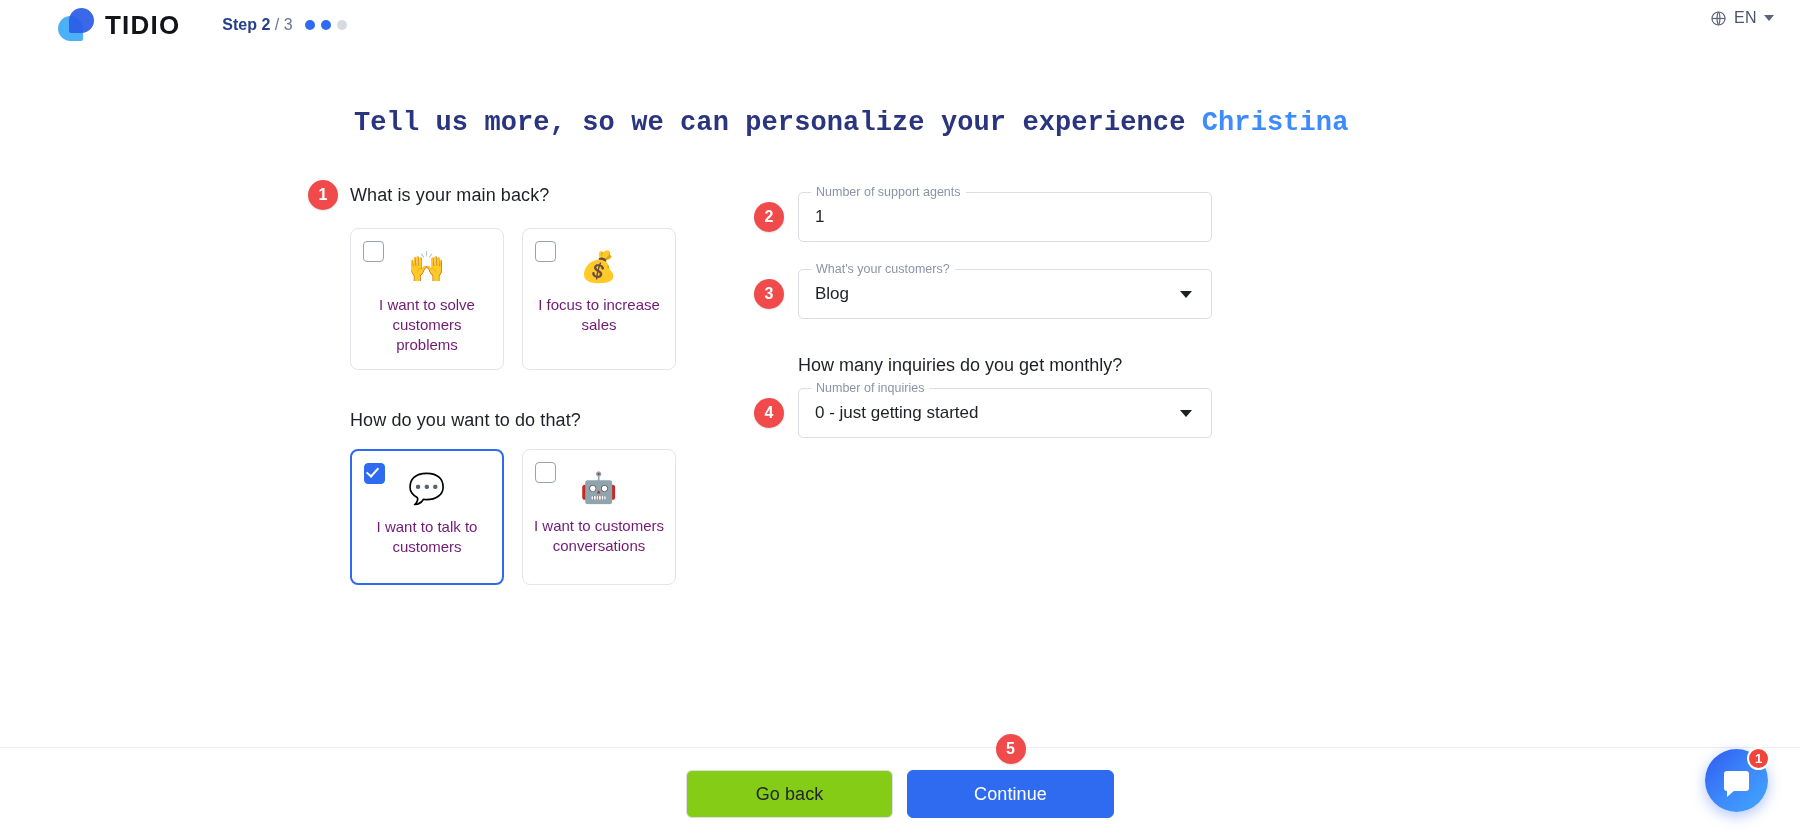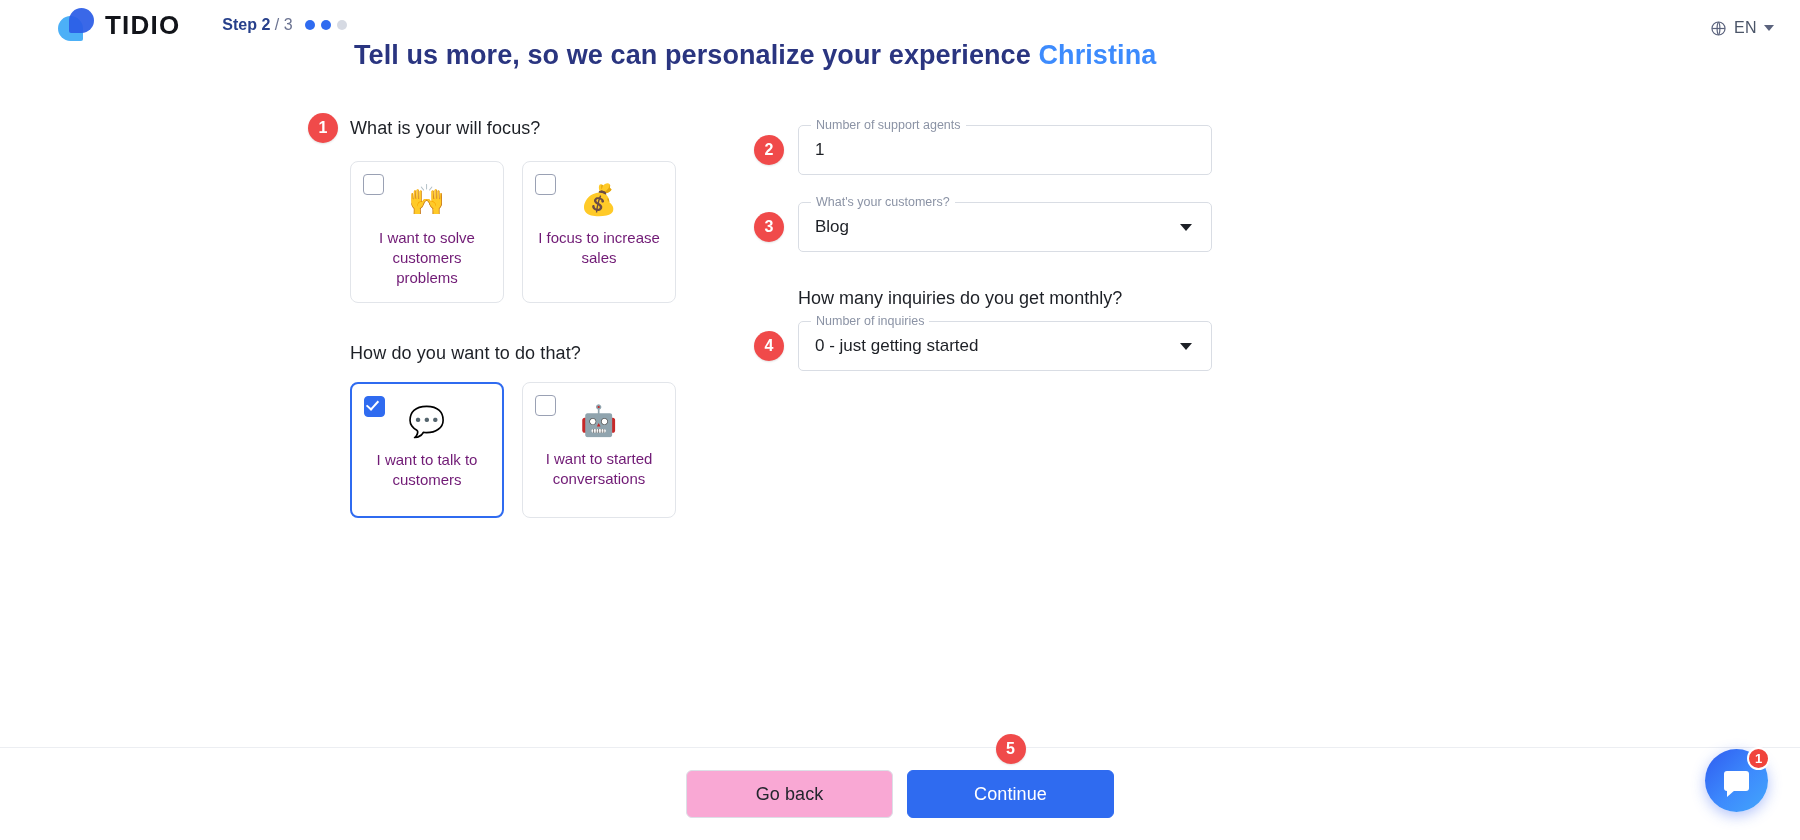--- a/index.html
+++ b/index.html
@@ -79,21 +79,21 @@
   .dots { display: flex; gap: 6px; align-items: center; }
   .dot {
     width: 10px; height: 10px; border-radius: 50%;
     background: #d6dae3;
   }
   .dot.on { background: #2f6bf0; }
 
   .lang {
     position: absolute;
     right: 26px;
-    top: 19px;
+    top: 9px;
     display: flex;
     align-items: center;
     gap: 7px;
     color: #5b6versa;
     color: #5b637d;
     font-size: 16px;
   }
   .globe { width: 17px; height: 17px; display:block; }
   .lang-code { font-size: 16px; color: #4b5568; letter-spacing: .4px; }
   .caret-sm {
@@ -102,24 +102,26 @@
     border-right: 5px solid transparent;
     border-top: 6px solid #5b637d;
   }
 
   
   .main {
     padding: 0 40px;
   }
   .title {
     margin-left: 314px;
+    margin-top: 68px;
     font-size: 27px;
     font-weight: 700;
     color: #2a3580;
     letter-spacing: .1px;
+    font-family: Liberation Mono, monospace;
   }
   .title .name { color: #3d8bfd; }
 
   .columns {
     display: flex;
     margin-top: 42px;
     margin-left: 268px;
     gap: 44px;
   }
 
@@ -284,21 +286,21 @@
     font-size: 18px;
     display: flex;
     align-items: center;
     justify-content: center;
     cursor: pointer;
     letter-spacing: .1px;
   }
   .btn-secondary {
     width: 207px;
     border: 1px solid #dcdfe6;
-    background: #f9a8d4;
+    background: #84cc16;
     color: #23262d;
   }
   .btn-primary {
     width: 207px;
     background: #2f6bf0;
     color: #fff;
     border: 1px solid #2f6bf0;
     position: relative;
   }
   .badge-continue {
@@ -389,21 +391,21 @@
     <span>Tell us more, so we can personalize your experience</span>
     <span class="name">Christina</span>
   </h1>
 
   <div class="columns">
 
     <div class="col-left">
 
       <div class="q-row">
         <div class="badge">1</div>
-        <div class="question" style="margin-left:12px">What is your will focus?</div>
+        <div class="question" style="margin-left:12px">What is your main back?</div>
       </div>
 
       <div class="cards">
         <div class="card">
           <div class="cb"></div>
           <div class="card-emoji">🙌</div>
           <div class="card-label">I want to solve customers problems</div>
         </div>
         <div class="card">
           <div class="cb"></div>
@@ -418,21 +420,21 @@
         <div class="card selected">
           <div class="cb">
               <span class="tick"></span>
             </div>
           <div class="card-emoji">💬</div>
           <div class="card-label">I want to talk to customers</div>
         </div>
         <div class="card">
           <div class="cb"></div>
           <div class="card-emoji">🤖</div>
-          <div class="card-label">I want to started conversations</div>
+          <div class="card-label">I want to customers conversations</div>
         </div>
       </div>
     </div>
 
     <div class="col-right">
 
 
       <div class="field-wrap">
         <div class="badge badge-field">2</div>
         <div class="field">

